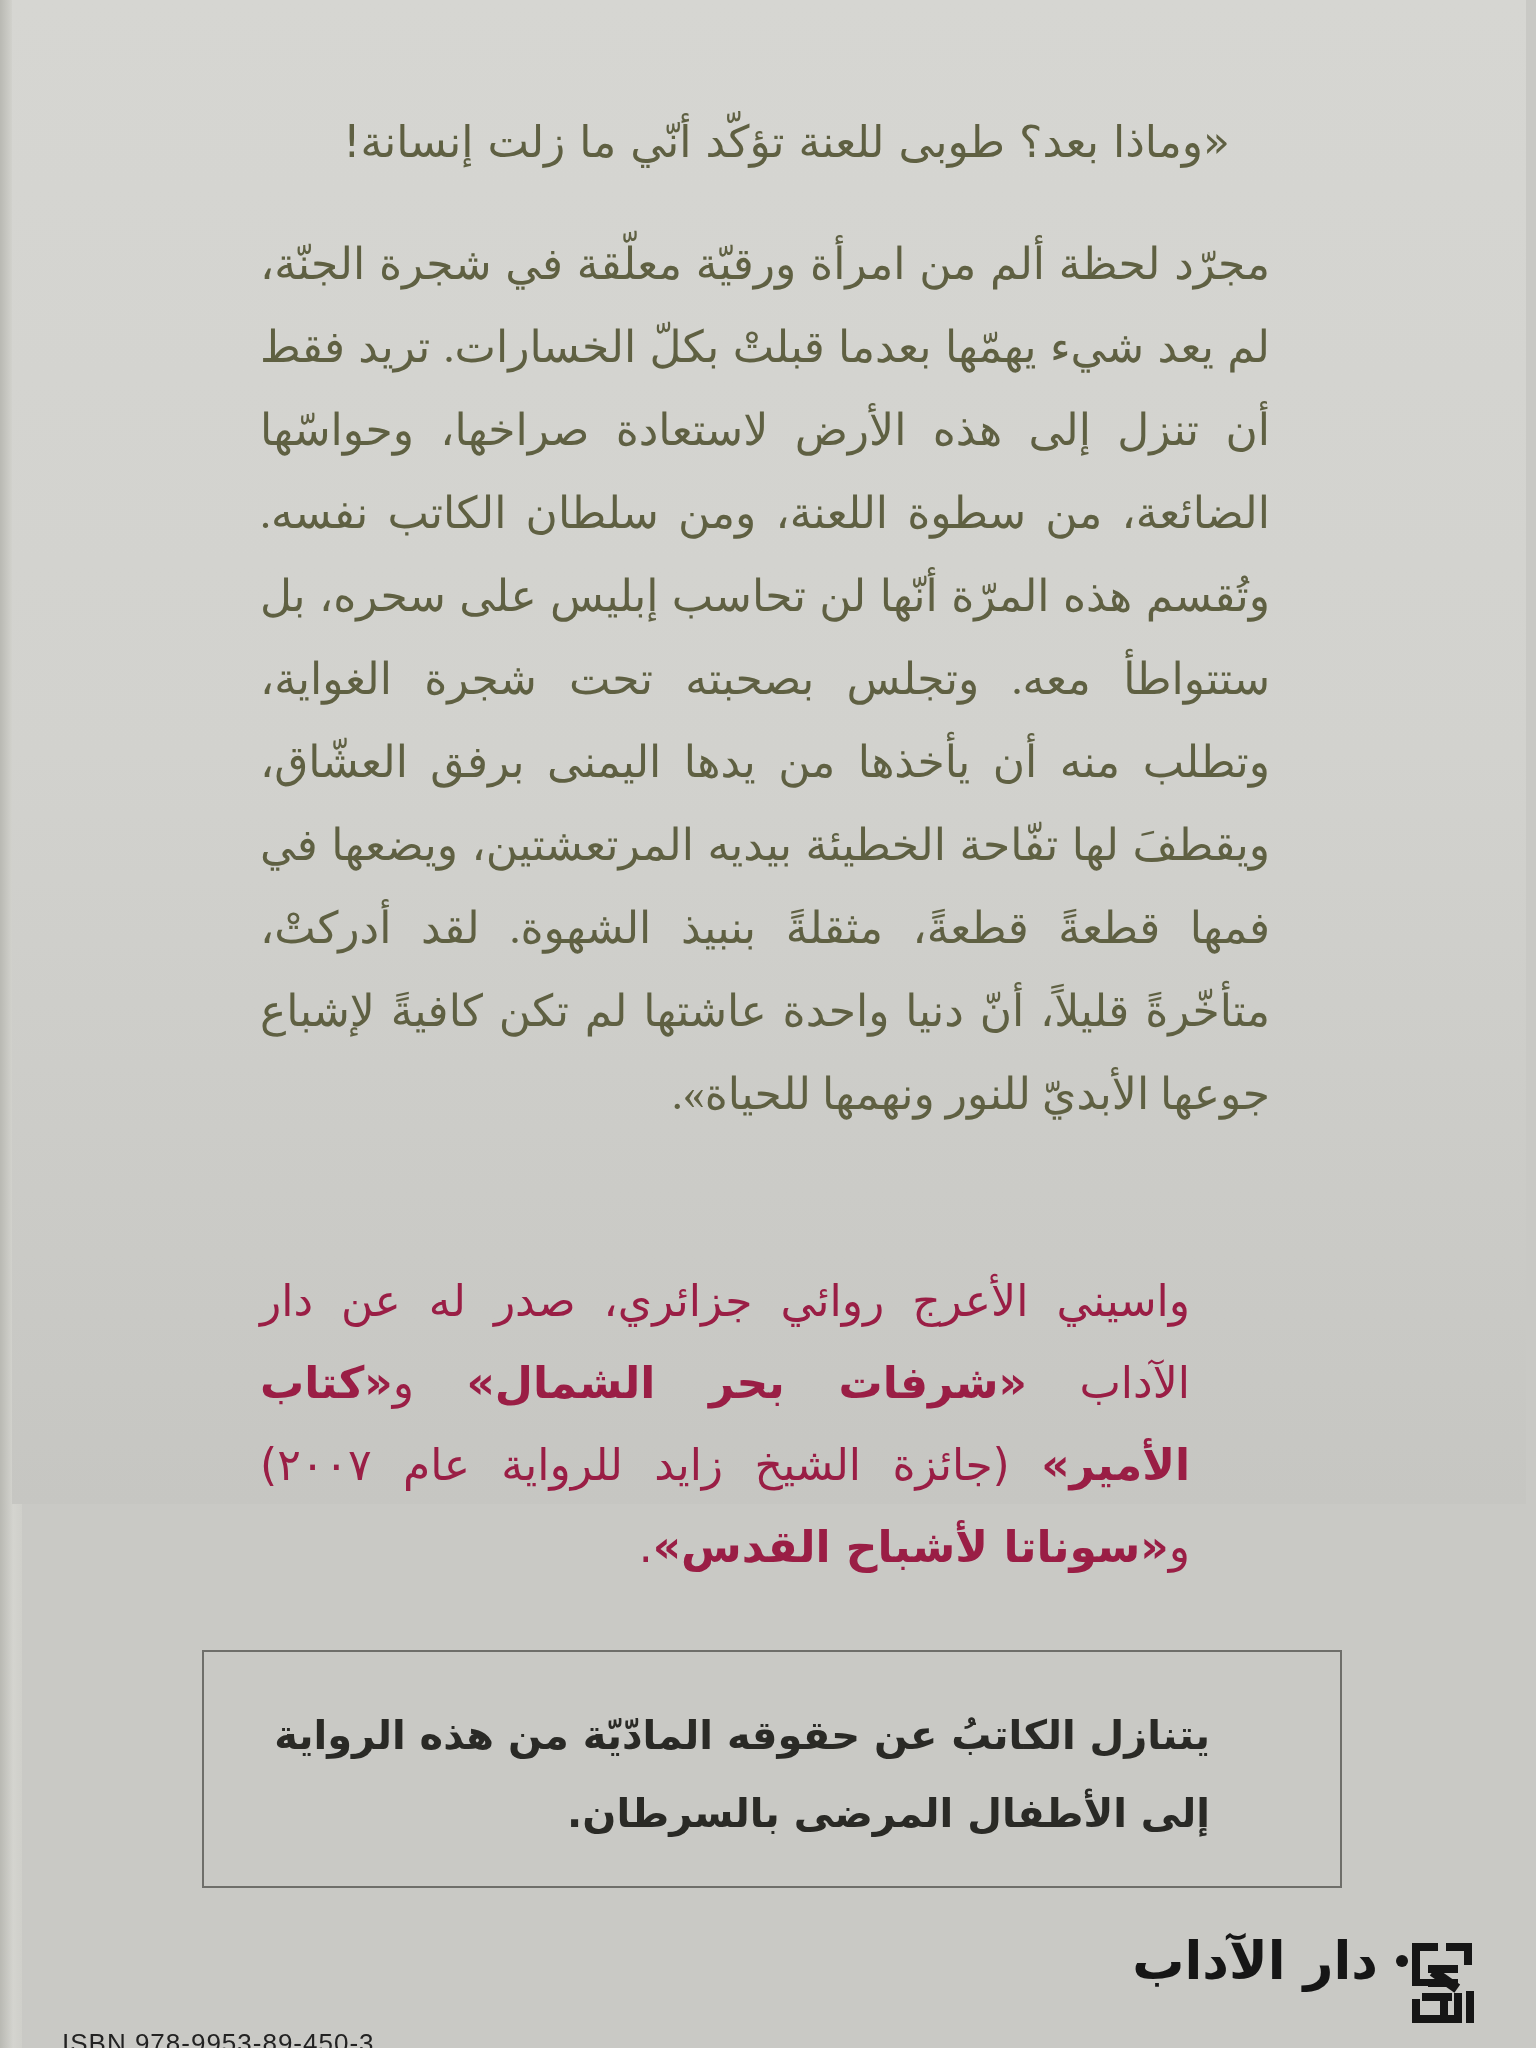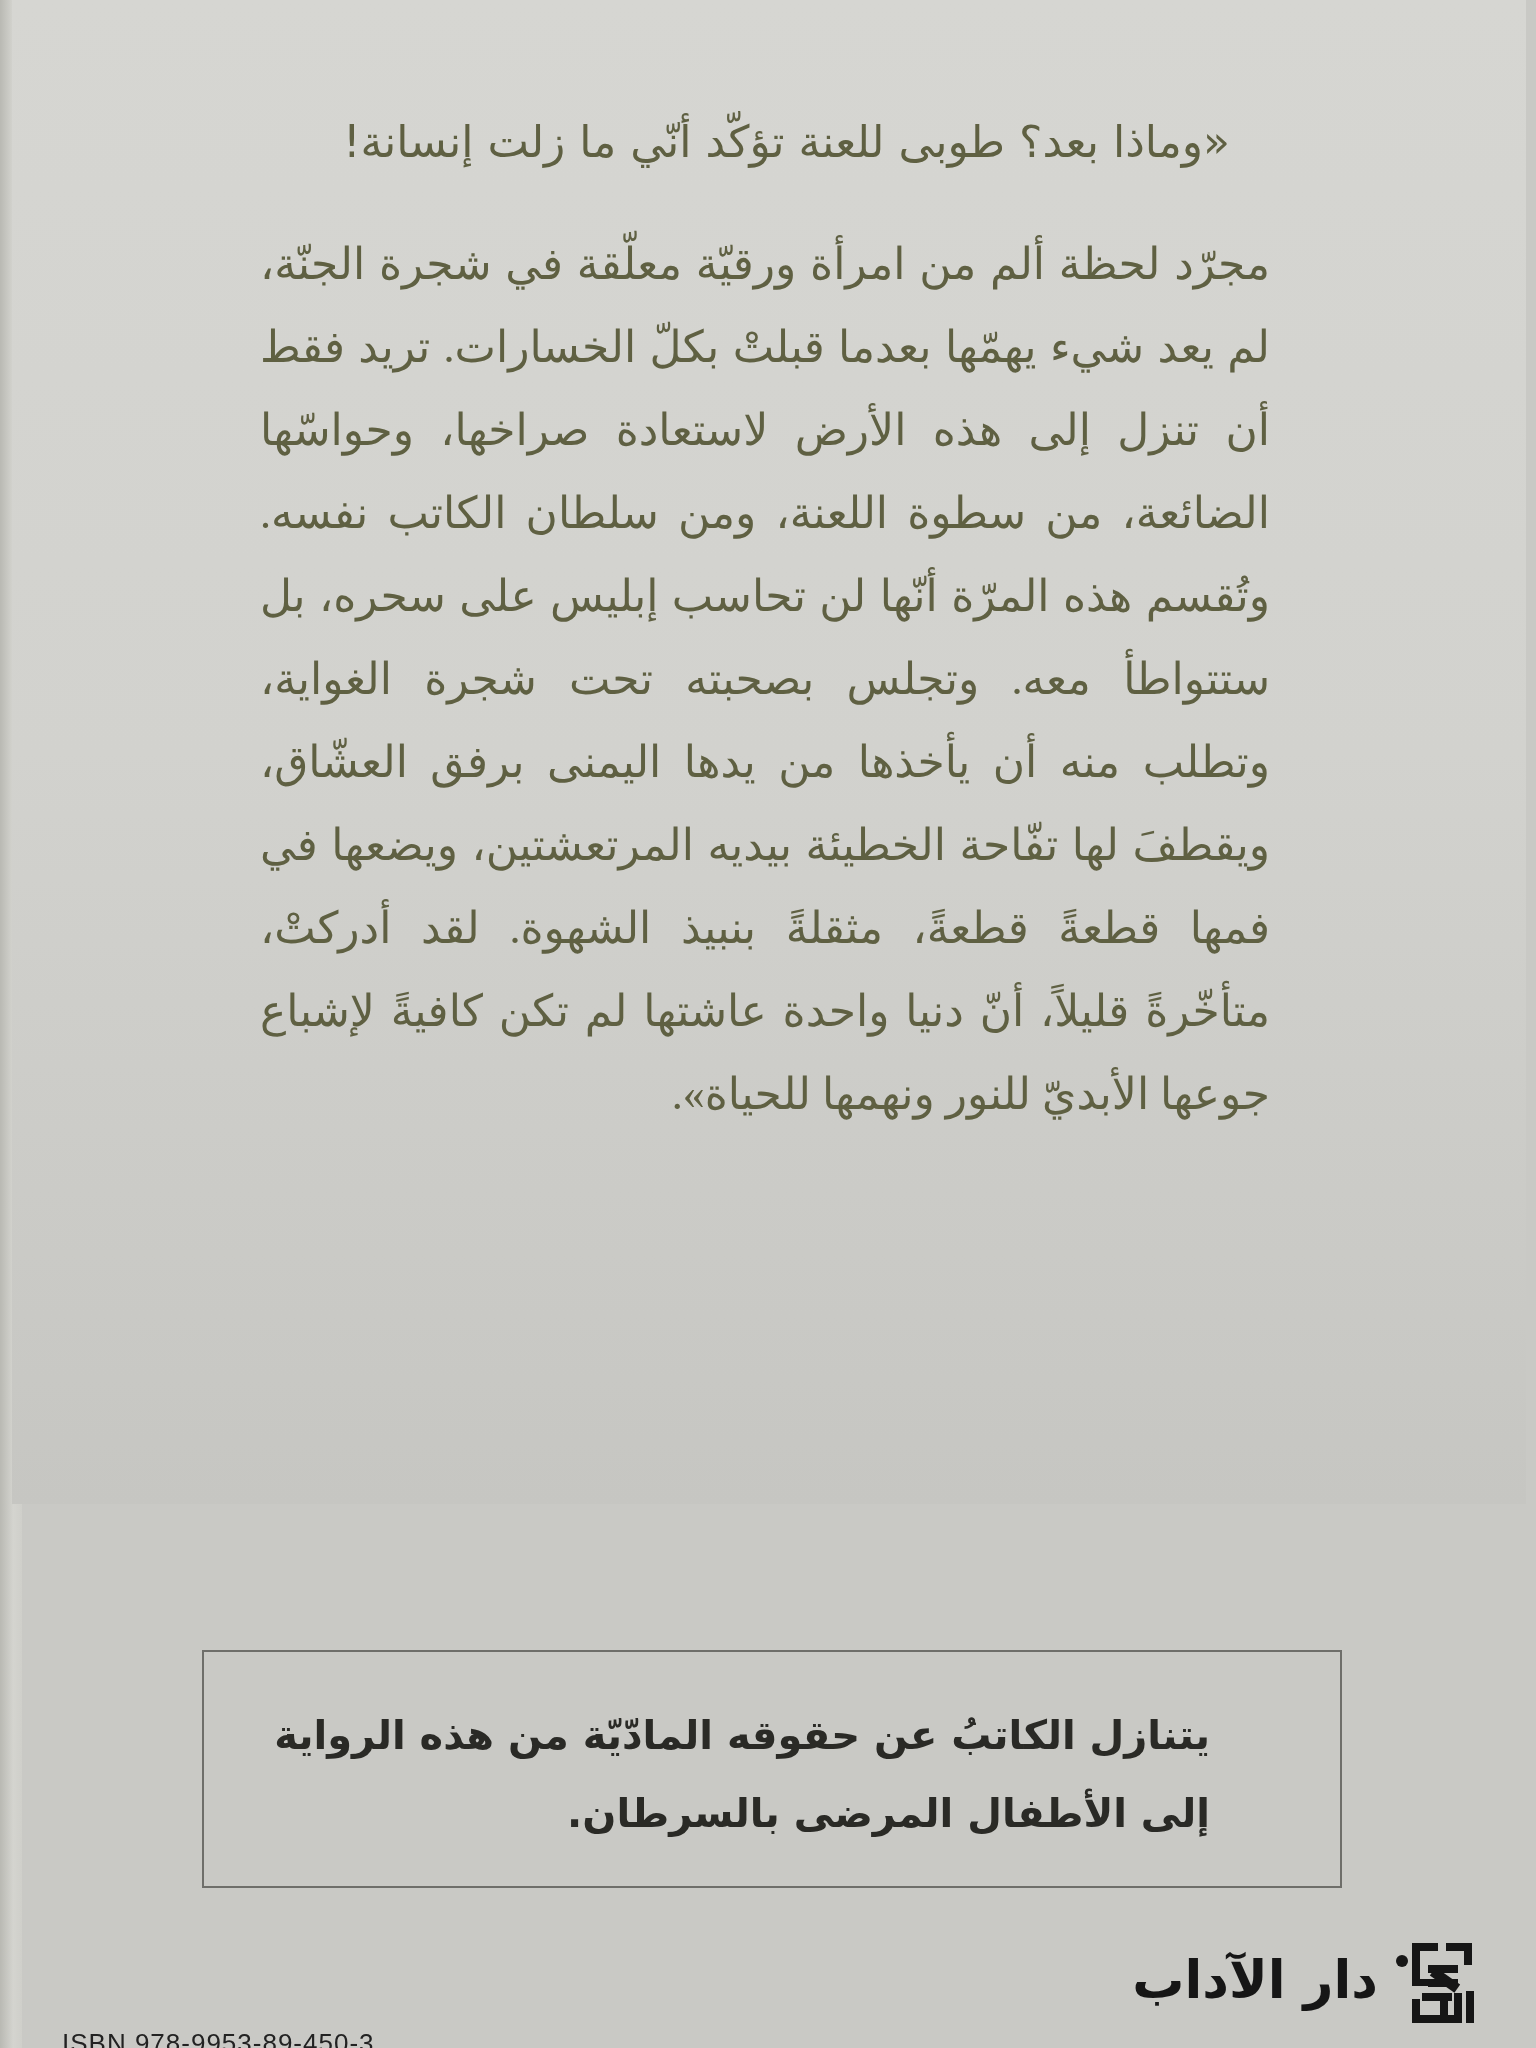--- a/index.html
+++ b/index.html
@@ -85,21 +85,20 @@
       line-height: 78px;
       text-align: right;
       margin: 0;
       font-weight: bold;
     }
     .publisher {
       position: absolute;
       right: 60px;
       top: 1935px;
       display: flex;
-      align-items: center;
       direction: rtl;
       gap: 18px;
     }
     .publisher-logo {
       width: 80px;
       height: 90px;
     }
     .publisher-name {
       font-family: "DejaVu Sans", sans-serif;
       font-weight: bold;
@@ -123,20 +122,23 @@
 
 <div class="spine-edge"></div>
 
 <div class="page">
 
   <div class="blurb quote">
     <p class="lead">«وماذا بعد؟ طوبى للعنة تؤكّد أنّي ما زلت إنسانة!</p>
     <p class="body-text">مجرّد لحظة ألم من امرأة ورقيّة معلّقة في شجرة الجنّة، لم يعد شيء يهمّها بعدما قبلتْ بكلّ الخسارات. تريد فقط أن تنزل إلى هذه الأرض لاستعادة صراخها، وحواسّها الضائعة، من سطوة اللعنة، ومن سلطان الكاتب نفسه. وتُقسم هذه المرّة أنّها لن تحاسب إبليس على سحره، بل ستتواطأ معه. وتجلس بصحبته تحت شجرة الغواية، وتطلب منه أن يأخذها من يدها اليمنى برفق العشّاق، ويقطفَ لها تفّاحة الخطيئة بيديه المرتعشتين، ويضعها في فمها قطعةً قطعةً، مثقلةً بنبيذ الشهوة. لقد أدركتْ، متأخّرةً قليلاً، أنّ دنيا واحدة عاشتها لم تكن كافيةً لإشباع جوعها الأبديّ للنور ونهمها للحياة».</p>
   </div>
 
+  <div class="blurb author">
+    <p><span>واسيني الأعرج روائي جزائري، صدر له عن دار الآداب </span><span class="bold">«شرفات بحر الشمال»</span><span> و</span><span class="bold">«كتاب الأمير»</span><span> (جائزة الشيخ زايد للرواية عام ٢٠٠٧) و</span><span class="bold">«سوناتا لأشباح القدس»</span><span>.</span></p>
+  </div>
 
 </div>
 
 <div class="notice-box">
   <p class="notice-text">يتنازل الكاتبُ عن حقوقه المادّيّة من هذه الرواية إلى الأطفال المرضى بالسرطان.</p>
 </div>
 
 <div class="publisher">
   <svg class="publisher-logo" viewBox="0 0 80 90">
     <circle cx="6" cy="26" r="6" fill="#161616"></circle>

